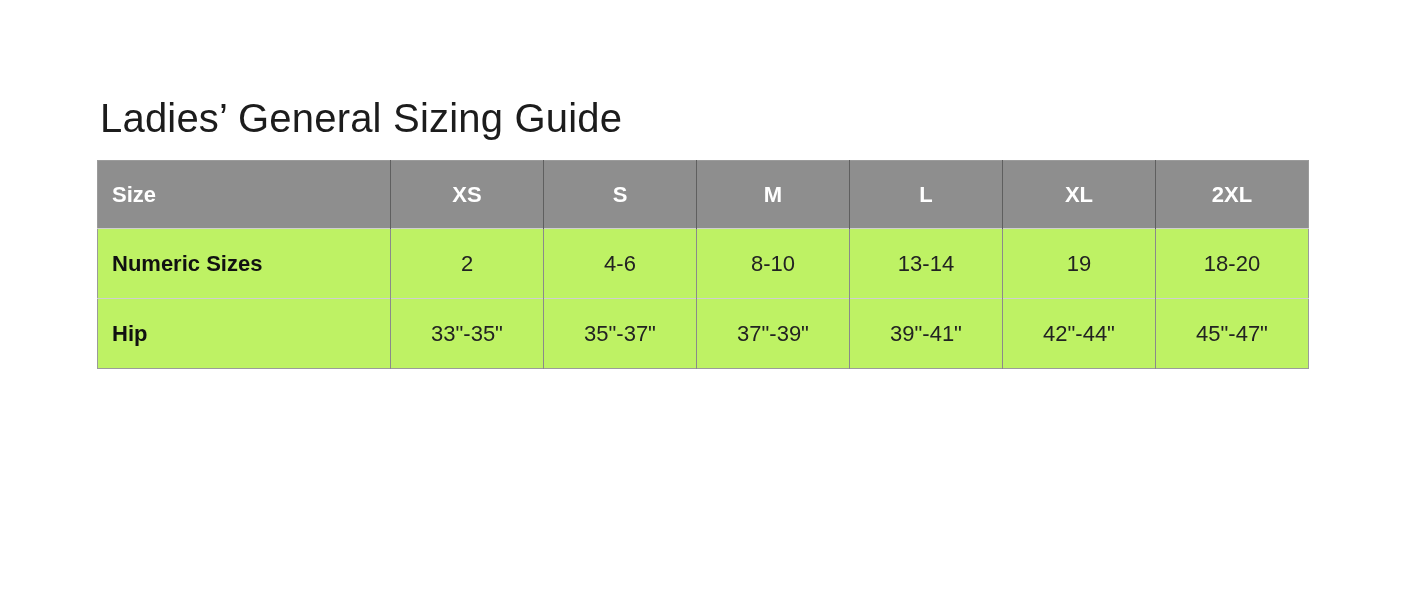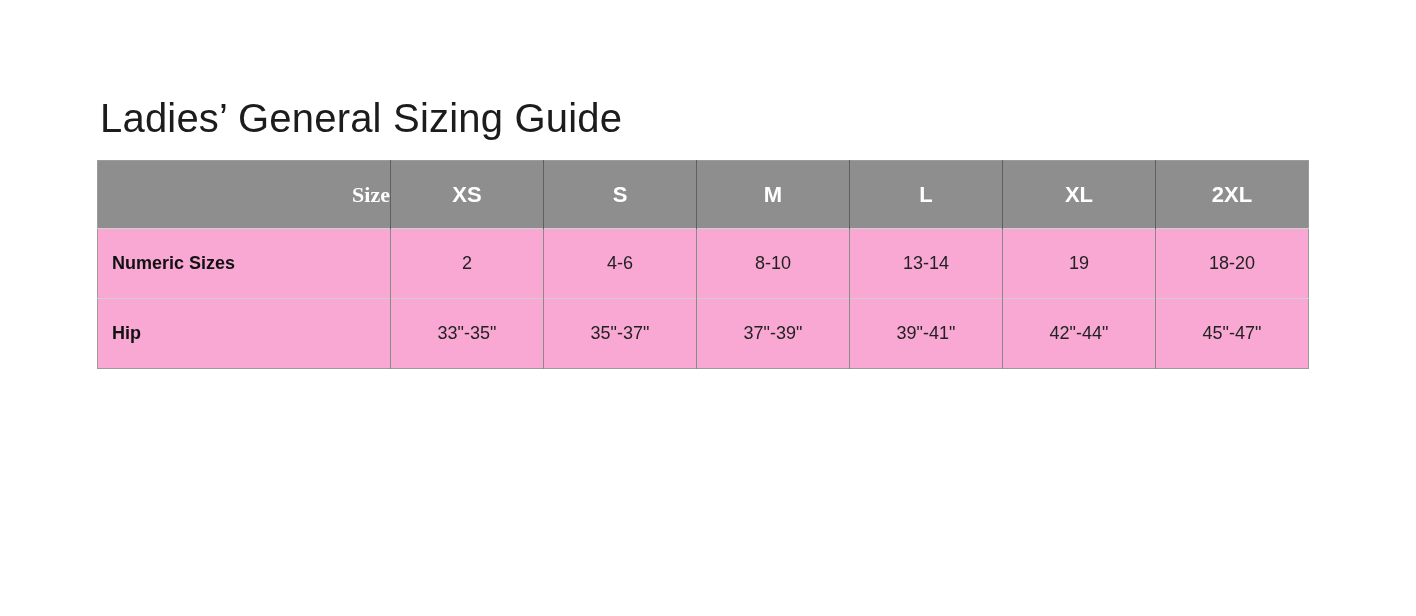--- a/index.html
+++ b/index.html
@@ -46,34 +46,33 @@
   th{
     height:68px;
     background:var(--header-bg);
     color:var(--header-text);
     font-size:22px;
     font-weight:700;
     vertical-align:middle;
     border-left:1px solid var(--header-col-border);
   }
   th:first-child{
-    text-align:right;
-    padding-left:6px;
+    text-align:left;
+    padding-left:14px;
     border-left:none;
-    font-family:Liberation Serif, serif;
   }
   td{
     height:70px;
-    font-size:18px;
+    font-size:22px;
     text-align:center;
     vertical-align:middle;
     color:var(--value-text);
     border-left:1px solid var(--col-border);
     border-top:1px solid var(--row-border);
-    background:#f9a8d4;
+    background:#bef264;
     margin-top:32px;
   }
   td.row-label{
     font-weight:700;
     color:var(--label-text);
     text-align:left;
     padding-left:14px;
     border-left:none;
   }
 </style>

